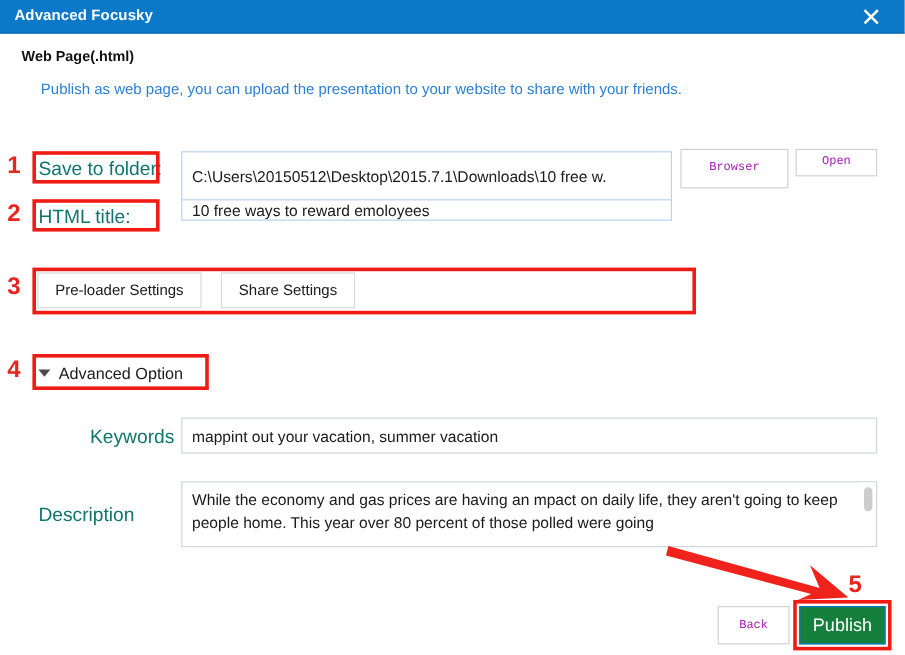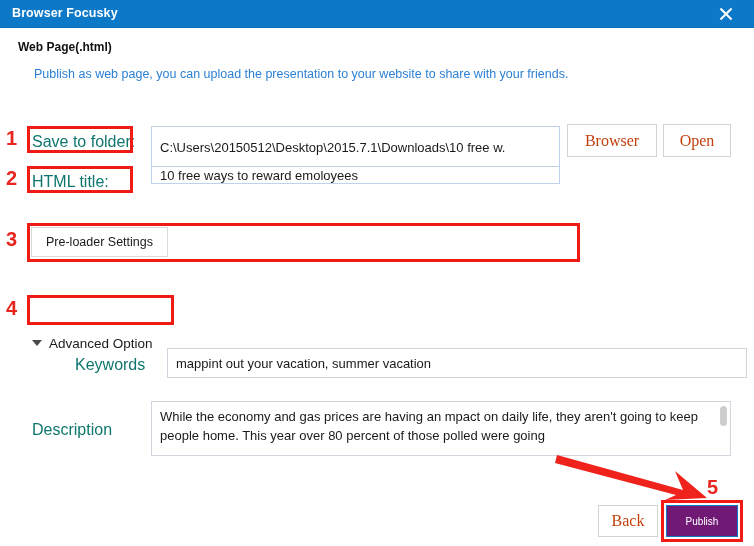--- a/index.html
+++ b/index.html
@@ -76,21 +76,21 @@
     font-family: "Liberation Sans", sans-serif;
     font-size: 13px;
     color: #1a1a1a;
     padding: 0 8px;
     outline: none;
   }
   .txt-input.focusline { border-color: #bcd3ea; }
 
   #input-savefolder { left: 151px; top: 126px; width: 409px; height: 42px; }
   #input-htmltitle  { left: 151px; top: 166px; width: 409px; height: 18px; }
-  #input-keywords   { left: 151px; top: 348px; width: 580px; height: 30px; margin-left: 16px; }
+  #input-keywords   { left: 151px; top: 348px; width: 580px; height: 30px; }
 
   
   #input-description {
     position: absolute;
     left: 151px; top: 401px;
     width: 580px; height: 55px;
     box-sizing: border-box;
     border: 1px solid #cfd6dd;
     background: #ffffff;
     font-family: "Liberation Sans", sans-serif;
@@ -116,43 +116,43 @@
     border-radius: 4px;
     cursor: pointer;
   }
 
   
   .btn {
     position: absolute;
     box-sizing: border-box;
     border: 1px solid #d3d3d3;
     background: #ffffff;
-    font-family: Liberation Serif, serif;
-    font-size: 16px;
-    color: #c2410c;
+    font-family: Liberation Mono, monospace;
+    font-size: 10px;
+    color: #a21caf;
     display: flex;
     align-items: center;
     justify-content: center;
     cursor: pointer;
   }
 
   #btn-browser { left: 567px; top: 124px; width: 90px; height: 33px; }
-  #btn-open    { left: 663px; top: 124px; width: 68px; height: 33px; }
+  #btn-open    { left: 663px; top: 124px; width: 68px; height: 23px; }
   #btn-back    { left: 598px; top: 505px; width: 60px; height: 32px; }
 
   #btn-publish {
     position: absolute;
     left: 666px; top: 505px;
     width: 72px; height: 32px;
     box-sizing: border-box;
-    background: #701a75;
+    background: #15803d;
     border: 1px solid #0b78c8;
     color: #ffffff;
     font-family: "Liberation Sans", sans-serif;
-    font-size: 10px;
+    font-size: 15px;
     display: flex;
     align-items: center;
     justify-content: center;
     cursor: pointer;
   }
 
   
   #tabs-row {
     position: absolute;
     left: 31px; top: 227px;
@@ -176,21 +176,20 @@
 
   
   #advanced-option {
     position: absolute;
     left: 32px; top: 300px;
     height: 22px;
     display: flex;
     align-items: center;
     gap: 7px;
     cursor: pointer;
-    margin-top: 32px;
   }
   #advanced-caret {
     width: 0; height: 0;
     border-left: 5px solid transparent;
     border-right: 5px solid transparent;
     border-top: 6px solid #4a4a4a;
   }
   #advanced-label { font-size: 13.5px; color: #1a1a1a; }
 
   
@@ -224,41 +223,42 @@
     position: absolute;
     left: 555px; top: 450px;
     width: 160px; height: 60px;
     pointer-events: none;
   }
 </style>
 </head>
 <body>
 
 <div id="titlebar">
-  <div id="title-text">Browser Focusky</div>
+  <div id="title-text">Advanced Focusky</div>
   <div id="close-btn">
     <svg width="14" height="14" viewBox="0 0 14 14" aria-hidden="true">
       <path d="M2.2 2.2 L11.8 11.8 M11.8 2.2 L2.2 11.8" stroke="#ffffff" stroke-width="2.1" stroke-linecap="square"></path>
     </svg>
   </div>
 </div>
 
 <div id="page-heading">Web Page(.html)</div>
 <div id="page-subheading">Publish as web page, you can upload the presentation to your website to share with your friends.</div>
 
 <div class="field-label" style="left:32px; top:133px;">Save to folder:</div>
 <input class="txt-input focusline" id="input-savefolder" type="text" value="C:\Users\20150512\Desktop\2015.7.1\Downloads\10 free w." style="">
 <div class="btn" id="btn-browser">Browser</div>
 <div class="btn" id="btn-open">Open</div>
 
 <div class="field-label" style="left:32px; top:173px;">HTML title:</div>
 <input class="txt-input focusline" id="input-htmltitle" type="text" value="10 free ways to reward emoloyees" style="">
 
 <div id="tabs-row">
   <div class="tab-btn">Pre-loader Settings</div>
+  <div class="tab-btn">Share Settings</div>
 </div>
 
 <div id="advanced-option">
   <span id="advanced-caret"></span>
   <span id="advanced-label">Advanced Option</span>
 </div>
 
 <div class="field-label" style="left:32px; top:356px;margin-left:43px;">Keywords</div>
 <input class="txt-input" id="input-keywords" type="text" value="mappint out your vacation, summer vacation" style="">
 

